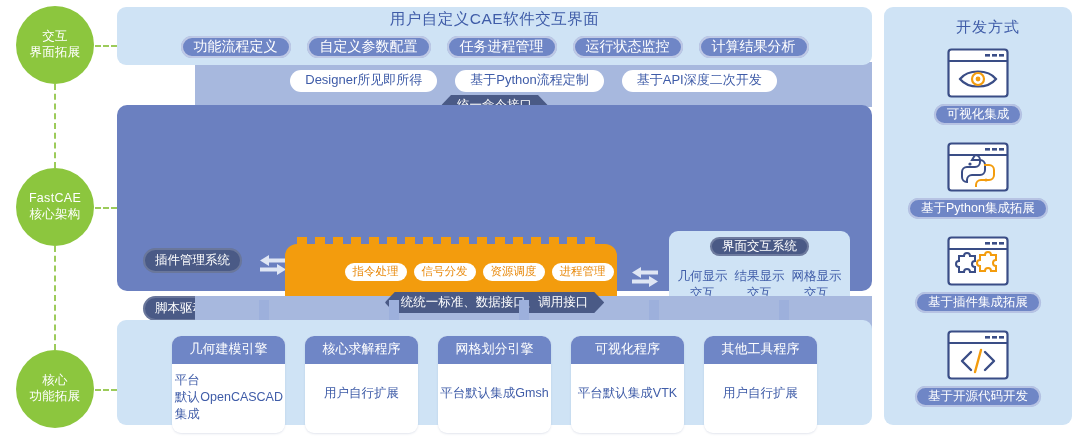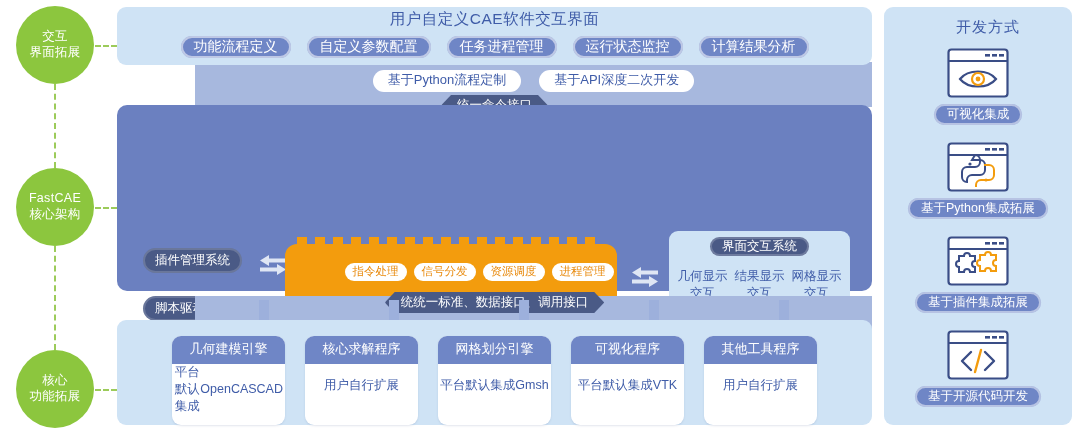--- a/index.html
+++ b/index.html
@@ -162,21 +162,21 @@
     display:flex;justify-content:center;gap:20px;
   }
   .engCard{width:113px;border-radius:9px;overflow:hidden;background:#fff;
     box-shadow:0 1px 2px rgba(70,90,140,.15);}
   .engHead{
     background:#6f86c6;color:#fff;font-size:13px;text-align:center;
     padding:6px 0 7px;line-height:1.15;white-space:nowrap;
   }
   .engBody{
     color:#3f5ca8;font-size:12.5px;text-align:center;line-height:1.35;
-    padding:0 2px 10px;min-height:42px;
+    padding:8px 2px 10px;min-height:42px;
     display:flex;align-items:center;justify-content:center;
   }
 
   
   .devPanel{
     position:absolute;left:884px;top:7px;width:188px;height:418px;
     background:#cfe3f5;border-radius:9px;
   }
   .devTitle{
     position:absolute;left:0;top:11px;width:188px;text-align:center;
@@ -224,20 +224,21 @@
 
     <div class="tagrow">
       <div class="tag">功能流程定义</div>
       <div class="tag">自定义参数配置</div>
       <div class="tag">任务进程管理</div>
       <div class="tag">运行状态监控</div>
       <div class="tag">计算结果分析</div>
     </div>
 
     <div class="designRow">
+      <div class="wpill">Designer所见即所得</div>
       <div class="wpill">基于Python流程定制</div>
       <div class="wpill">基于API深度二次开发</div>
     </div>
 
     <div class="banner" id="banner-top">统一命令接口</div>
 
     <div class="corePanel">
 
       <div class="sysLabel" id="sys0">插件管理系统</div>
       <div class="sysLabel" id="sys1">脚本驱动系统</div>

